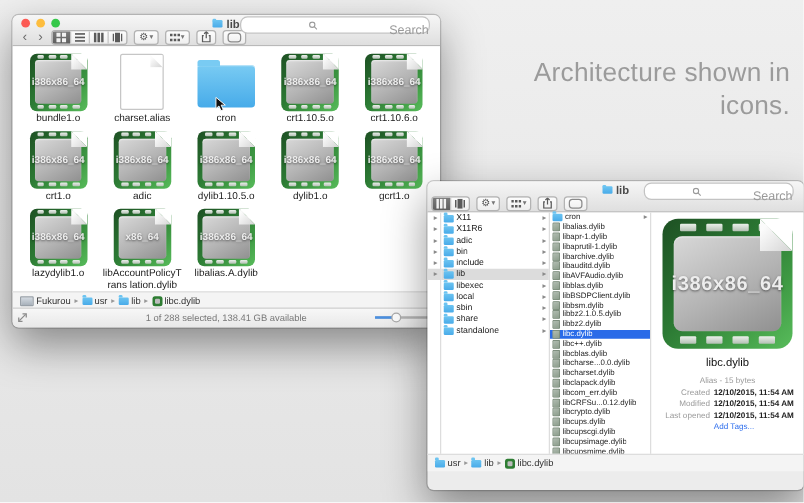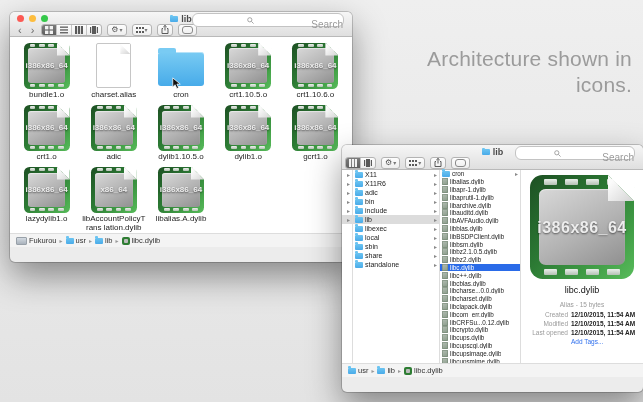--- a/index.html
+++ b/index.html
@@ -553,20 +553,35 @@
           <span class="mini-folder"></span>
           <span>lib</span>
         </span>
         <span class="path-sep">▸</span>
         <span class="path-item">
           <span class="mini-chip"></span>
           <span>libc.dylib</span>
         </span>
       </div>
 
+    <div class="statusbar">
+      <span class="grip">
+        <svg width="8" height="8" viewBox="0 0 8 8">
+            <g stroke="#8a8a8a" stroke-width="1" fill="none">
+              <line x1="1.5" y1="6.5" x2="6.5" y2="1.5"></line>
+              <path d="M1 4 V7 H4 M7 4 V1 H4" fill="none"></path>
+            </g>
+          </svg>
+      </span>
+      <span class="txt">1 of 288 selected, 138.41 GB available</span>
+      <span class="slider">
+        <span class="fill"></span>
+        <span class="knob"></span>
+      </span>
+    </div>
   </div>
 
   <div class="window" id="front-window">
     <div class="header">
       <div class="titlebar">
         <div class="title">
           <span class="mini-folder"></span>
           <span>lib</span>
         </div>
       </div>

